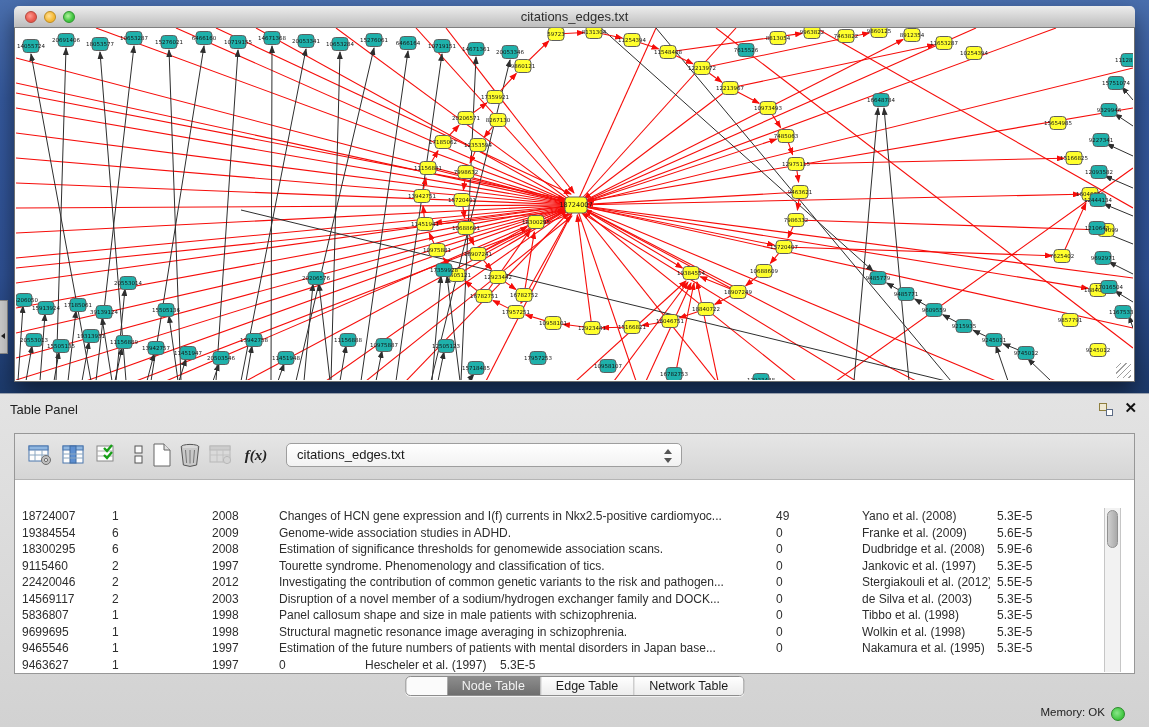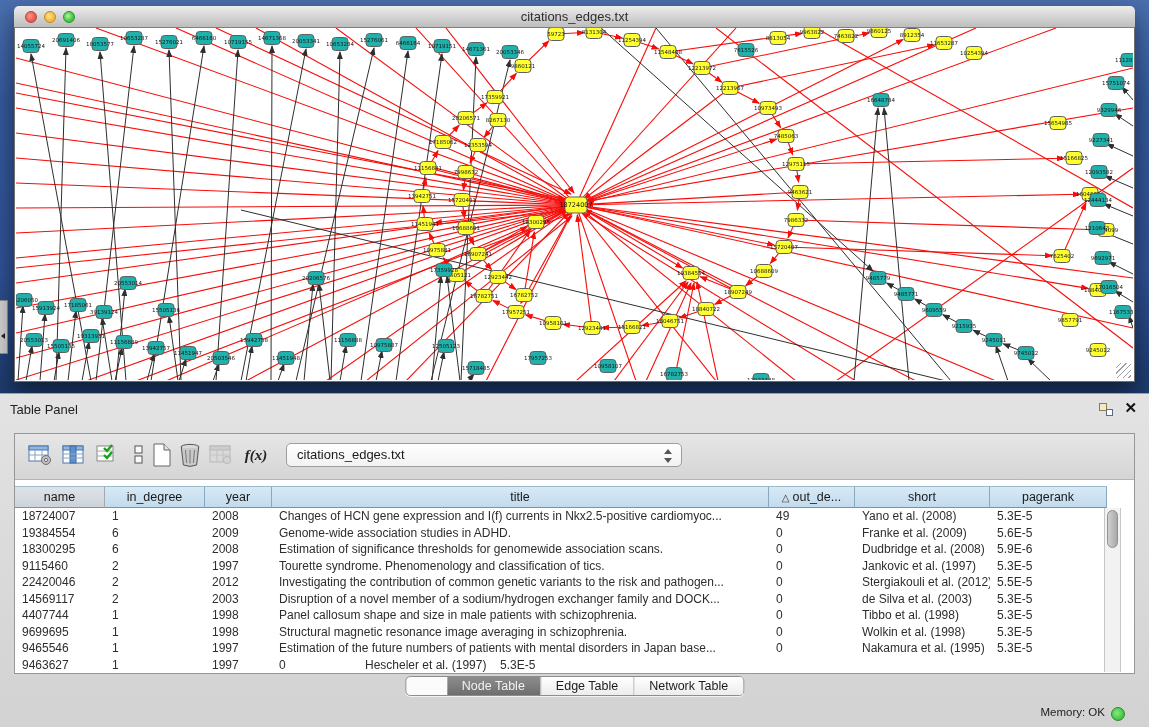--- a/index.html
+++ b/index.html
@@ -820,29 +820,20 @@
       </div>
       <div class="dropdown">
         <span>citations_edges.txt</span>
         <span class="dd-arrows">
             <span class="up"></span>
             <span class="dn"></span>
           </span>
       </div>
     </div>
 
-    <div class="thead" id="thead">
-        <div class="hcell gray" style="width: 90px;">name</div>
-        <div class="hcell" style="width: 100px;">in_degree</div>
-        <div class="hcell" style="width: 67px;">year</div>
-        <div class="hcell" style="width: 497px;">title</div>
-        <div class="hcell" style="width: 86px;"><span class="sort">△</span>out_de...</div>
-        <div class="hcell" style="width: 135px;">short</div>
-        <div class="hcell" style="width: 117px;">pagerank</div>
-      </div>
     <div class="tbody" id="tbody">
         <div class="trow">
           <div class="tcell" style="width: 90px;">18724007</div>
           <div class="tcell" style="width: 100px;">1</div>
           <div class="tcell" style="width: 67px;">2008</div>
           <div class="tcell" style="width: 497px;">Changes of HCN gene expression and I(f) currents in Nkx2.5-positive cardiomyoc...</div>
           <div class="tcell" style="width: 86px;">49</div>
           <div class="tcell" style="width: 135px;">Yano et al. (2008)</div>
           <div class="tcell" style="width: 117px;">5.3E-5</div>
         </div>
@@ -885,21 +876,21 @@
         <div class="trow">
           <div class="tcell" style="width: 90px;">14569117</div>
           <div class="tcell" style="width: 100px;">2</div>
           <div class="tcell" style="width: 67px;">2003</div>
           <div class="tcell" style="width: 497px;">Disruption of a novel member of a sodium/hydrogen exchanger family and DOCK...</div>
           <div class="tcell" style="width: 86px;">0</div>
           <div class="tcell" style="width: 135px;">de Silva et al. (2003)</div>
           <div class="tcell" style="width: 117px;">5.3E-5</div>
         </div>
         <div class="trow">
-          <div class="tcell" style="width: 90px;">4407744</div>
+          <div class="tcell" style="width: 90px;">5836807</div>
           <div class="tcell" style="width: 100px;">1</div>
           <div class="tcell" style="width: 67px;">1998</div>
           <div class="tcell" style="width: 497px;">Panel callosum shape and size in male patients with schizophrenia.</div>
           <div class="tcell" style="width: 86px;">0</div>
           <div class="tcell" style="width: 135px;">Tibbo et al. (1998)</div>
           <div class="tcell" style="width: 117px;">5.3E-5</div>
         </div>
         <div class="trow">
           <div class="tcell" style="width: 90px;">9699695</div>
           <div class="tcell" style="width: 100px;">1</div>

